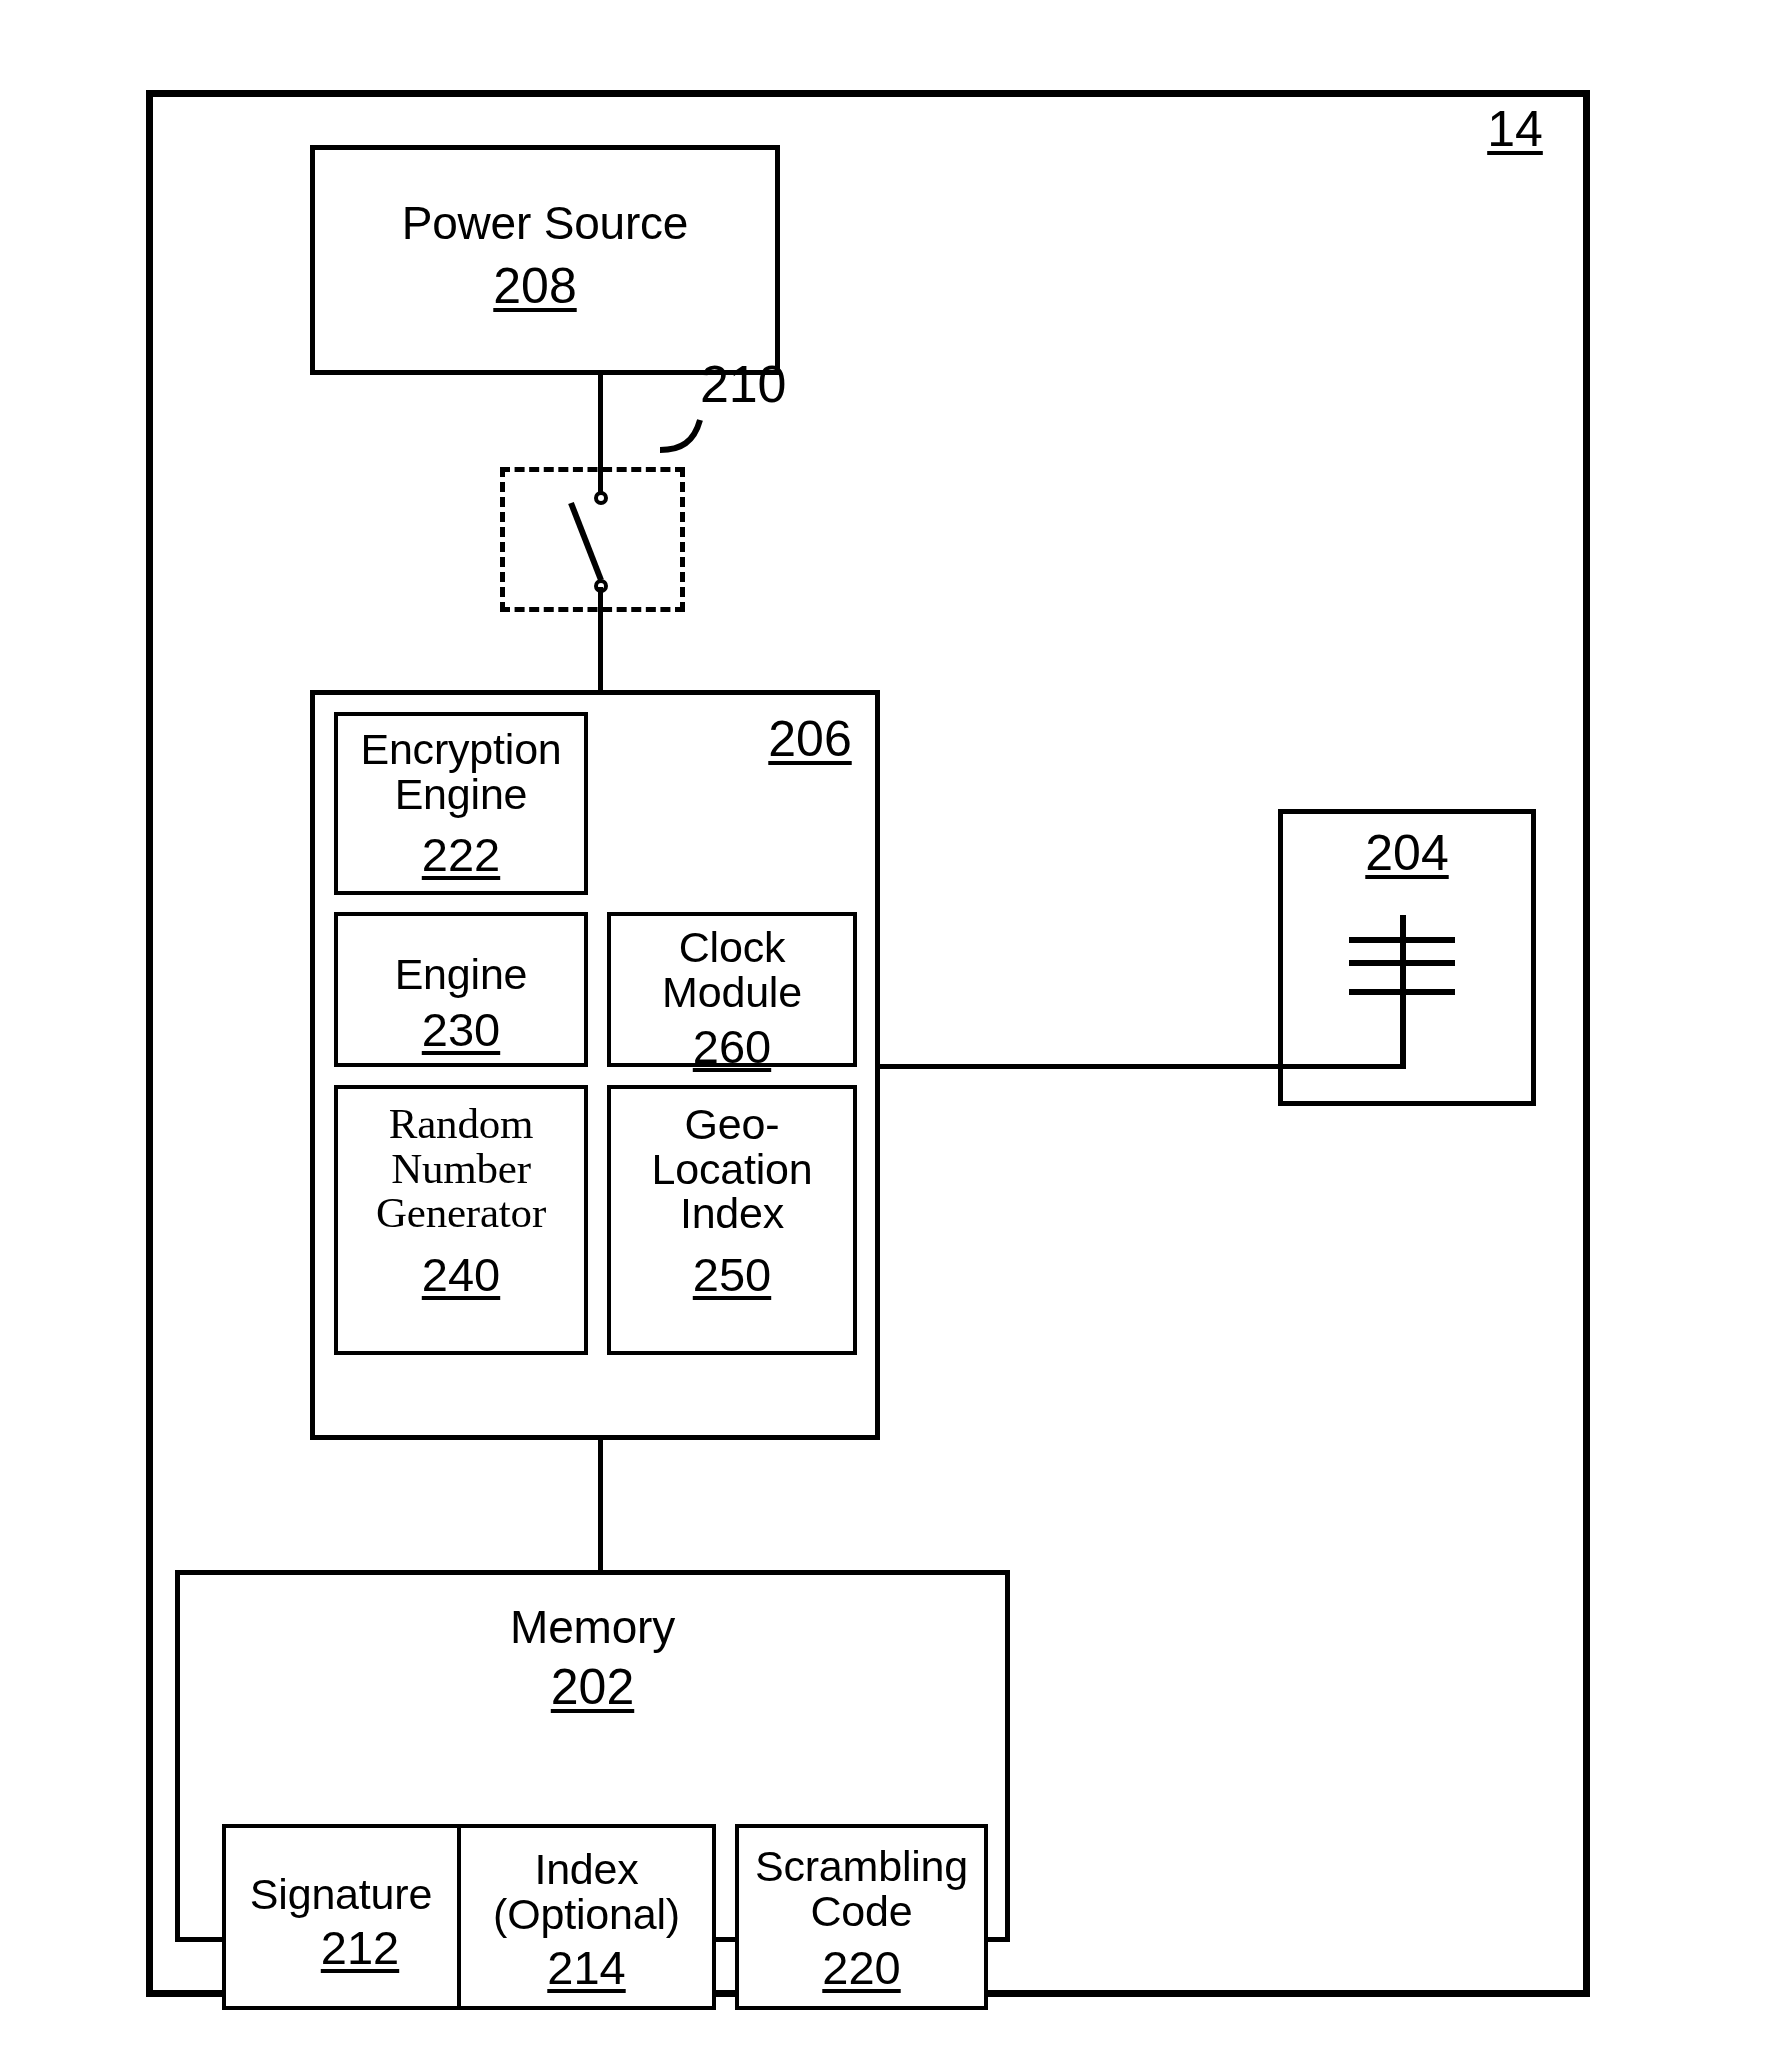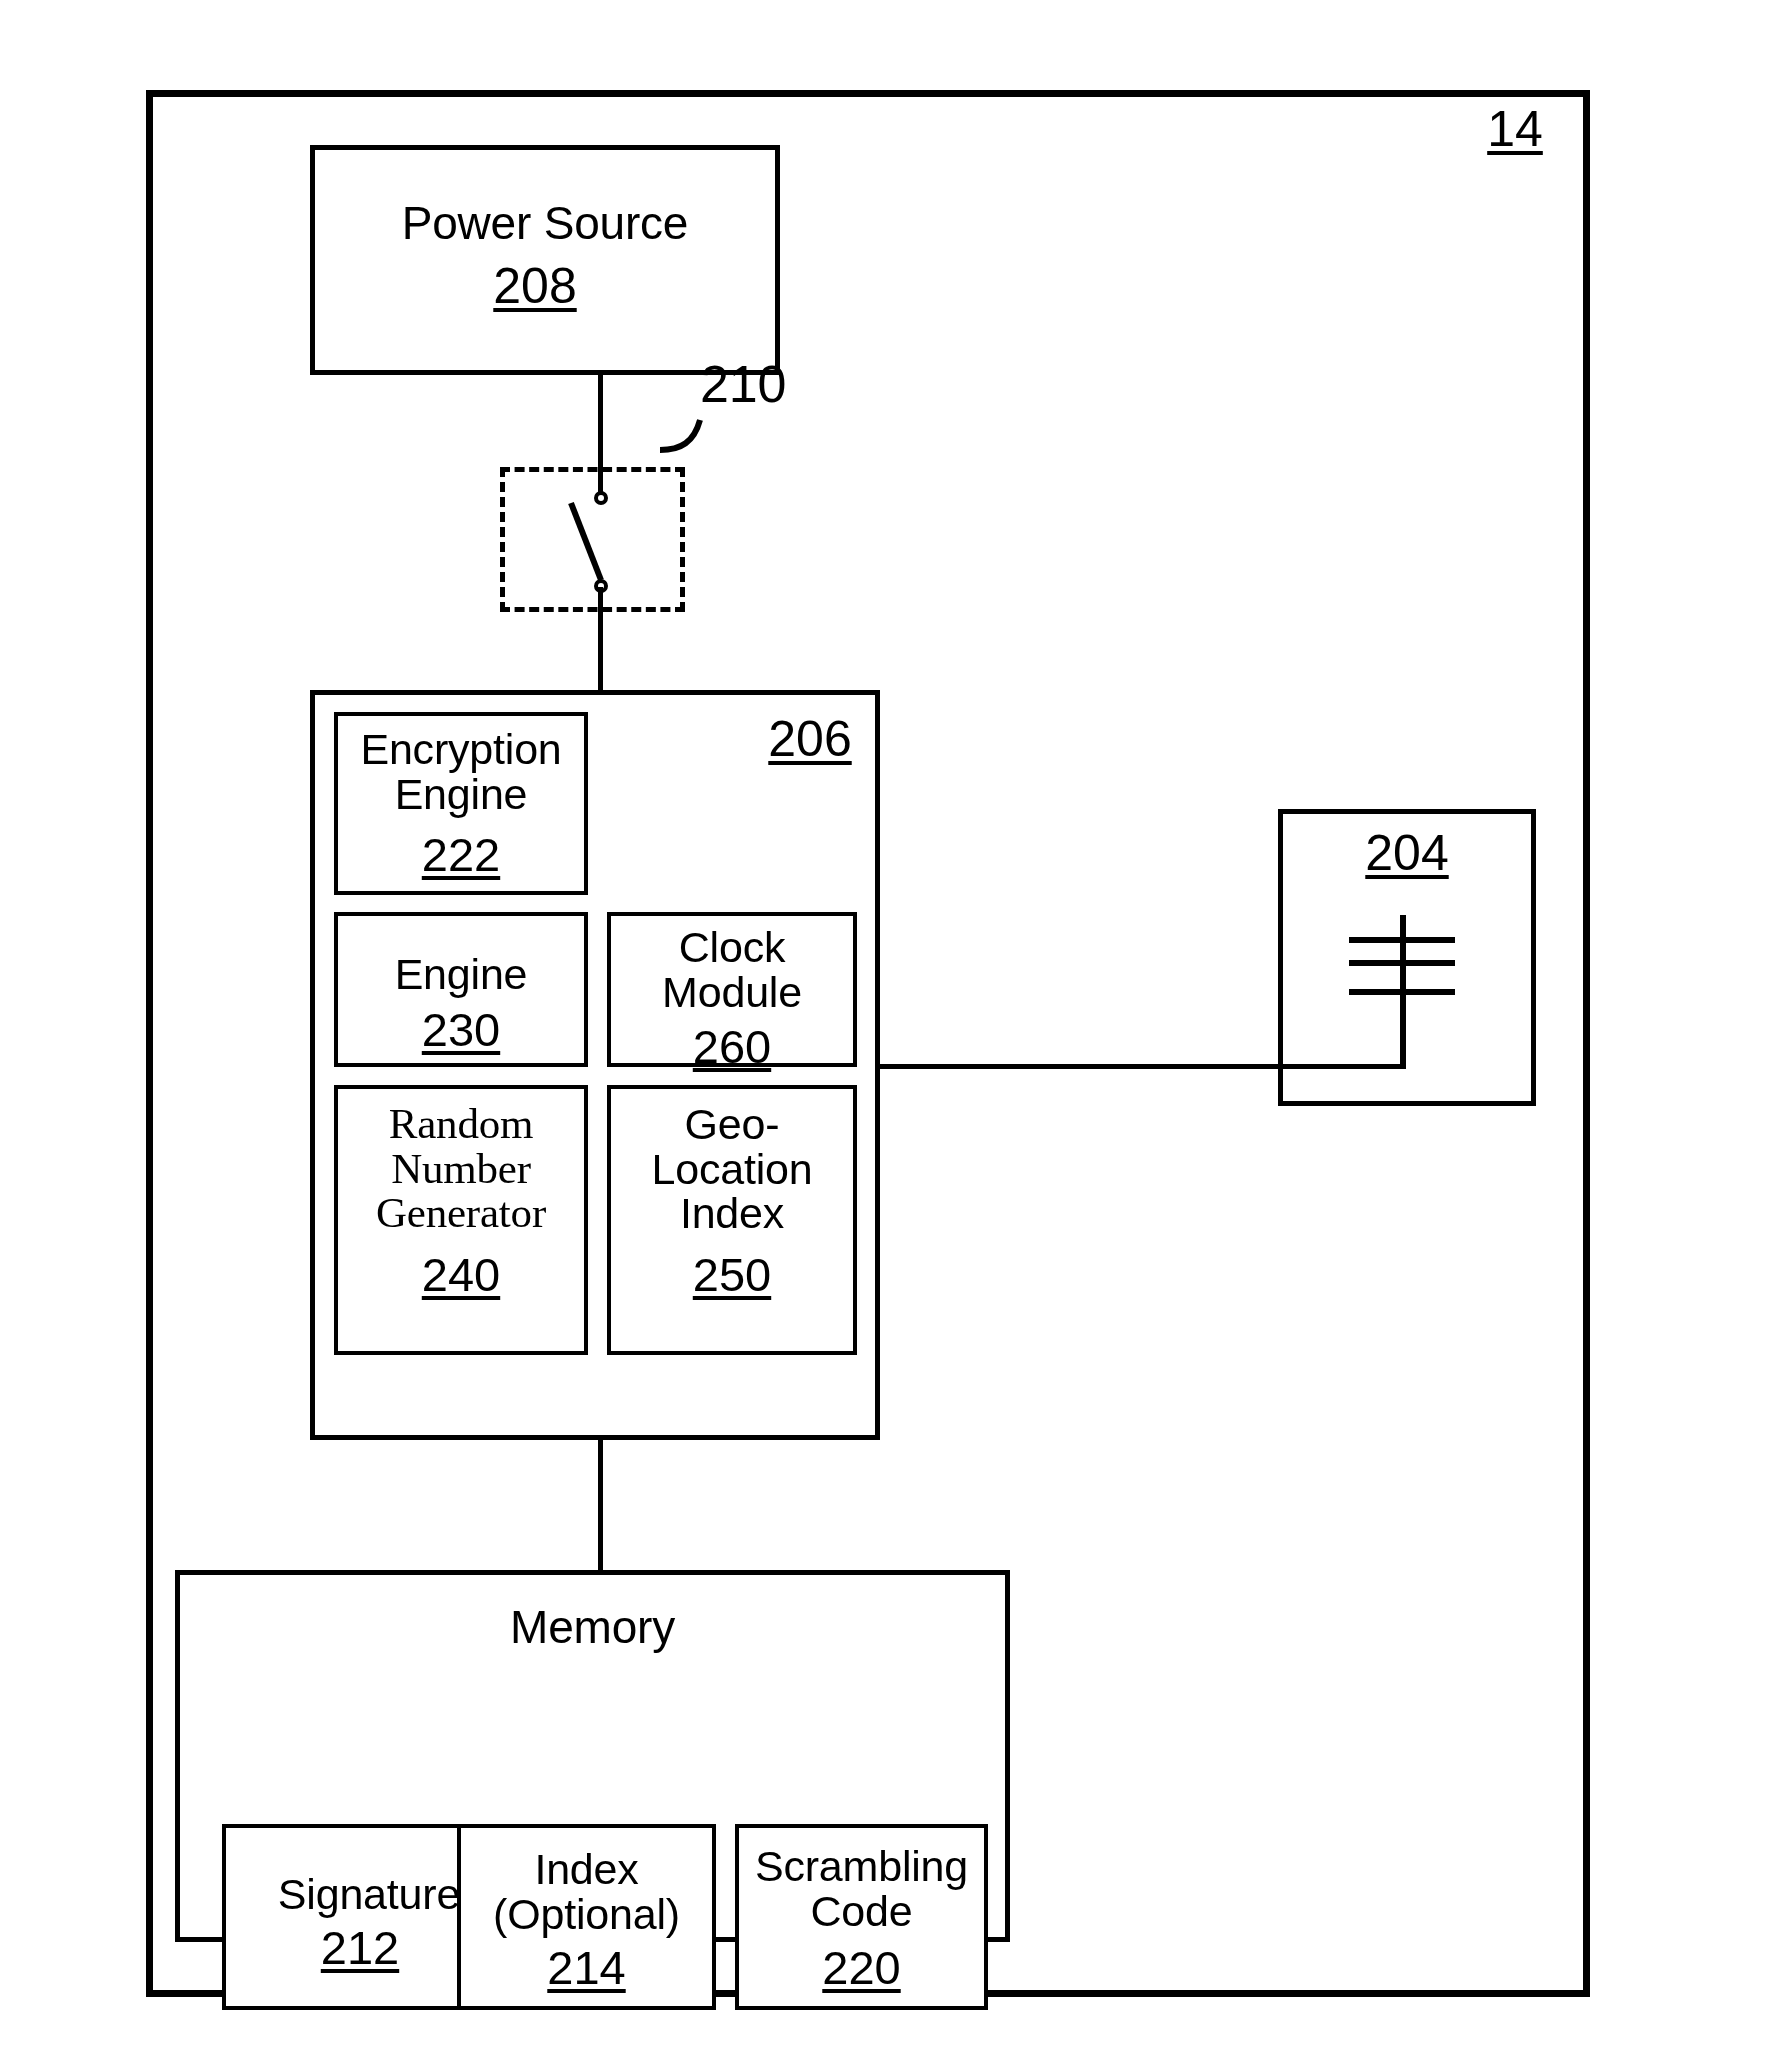--- a/index.html
+++ b/index.html
@@ -178,25 +178,26 @@
   <div class="ant-bar" style="left:1349px; top:948px; width:106px;"></div>
   <div class="ant-bar" style="left:1349px; top:977px; width:106px;"></div>
 
   <div class="hline" style="left:878px; top:1052px; width:528px;"></div>
   <div class="vline" style="left:1400px; top:1050px; height:7px;"></div>
 
   <div class="vline" style="left:598px; top:1423px; height:140px;"></div>
 
   <div class="box" style="left:175px; top:1558px; width:835px; height:372px;"></div>
   <div class="lbl ttl" style="left:175px; top:1592px; width:835px;">Memory</div>
+  <div class="num num-lg" style="left:175px; top:1646px; width:835px;">202</div>
 
   <div class="box box-thin" style="left:222px; top:1812px; width:494px; height:186px;"></div>
   <div class="vline" style="left:457px; top:1812px; height:186px; width:4px;"></div>
 
-  <div class="lbl ttl-sm" style="left:226px; top:1860px; width:230px;padding-left:28px;">Signature</div>
+  <div class="lbl ttl-sm" style="left:226px; top:1860px; width:230px;">Signature</div>
   <div class="num num-md" style="left:226px; top:1908px; width:268px;">212</div>
 
   <div class="lbl ttl-sm" style="left:461px; top:1835px; width:251px;">Index
 (Optional)</div>
   <div class="num num-md" style="left:461px; top:1928px; width:251px;">214</div>
 
   <div class="box box-thin" style="left:735px; top:1812px; width:253px; height:186px;"></div>
   <div class="lbl ttl-sm" style="left:735px; top:1832px; width:253px;">Scrambling
 Code</div>
   <div class="num num-md" style="left:735px; top:1928px; width:253px;">220</div>

